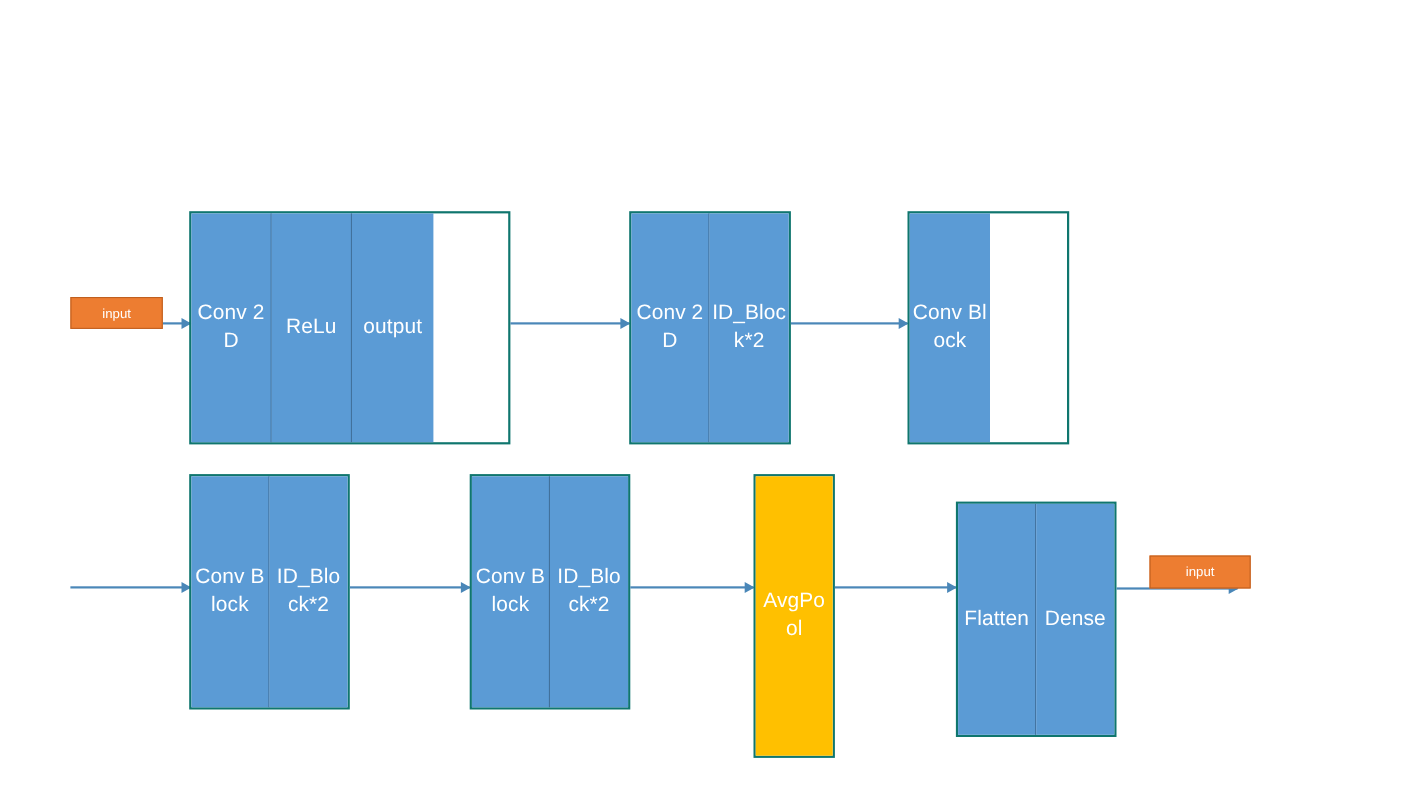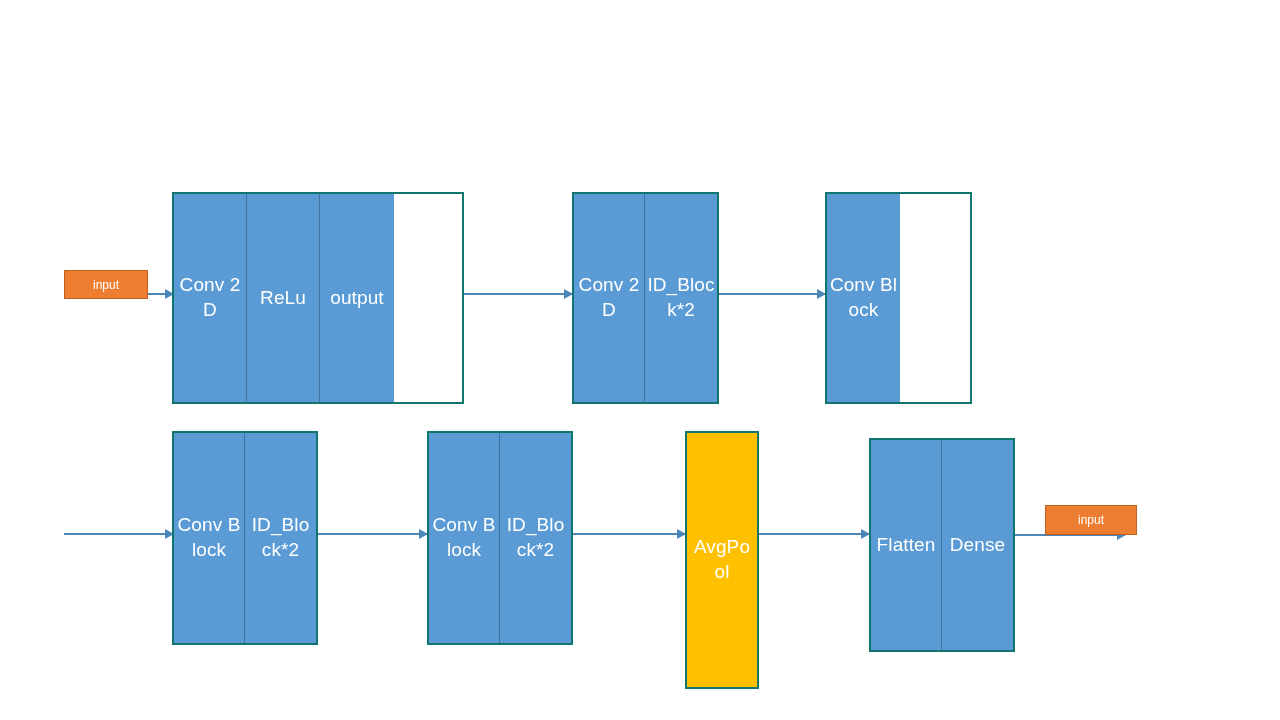--- a/index.html
+++ b/index.html
@@ -118,21 +118,21 @@
   </div>
 
   <div class="arrow" style="left:573px; top:533px; width:112px;"></div>
 
   <div class="group" style="left:685px; top:431px; width:74px; height:258px;">
     <div class="cell yellow" style="width:74px;">AvgPool</div>
   </div>
 
   <div class="arrow" style="left:759px; top:533px; width:110px;"></div>
 
-  <div class="group" style="left:869px; top:438px; width:146px; height:214px;">
+  <div class="group" style="left:869px; top:456px; width:146px; height:214px;">
     <div class="cell blue" style="width:73px;">Flatten</div>
     <div class="cell blue" style="width:73px;">Dense</div>
   </div>
 
   <div class="arrow" style="left:1015px; top:534px; width:110px;"></div>
 
   <div class="badge" style="left:1045px; top:505px; width:92px; height:30px;">
     <span>input</span>
   </div>
 

